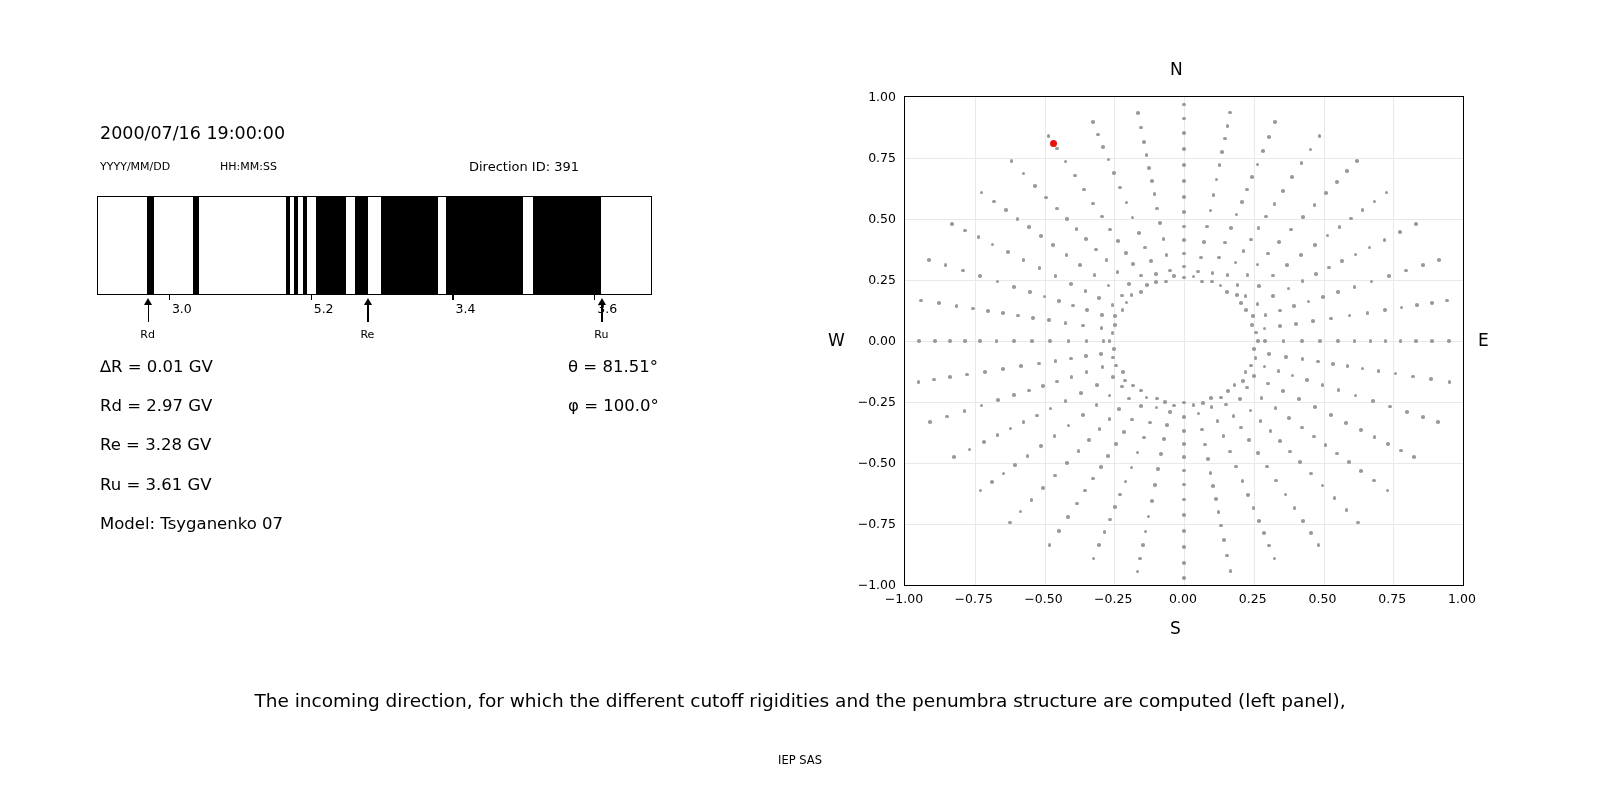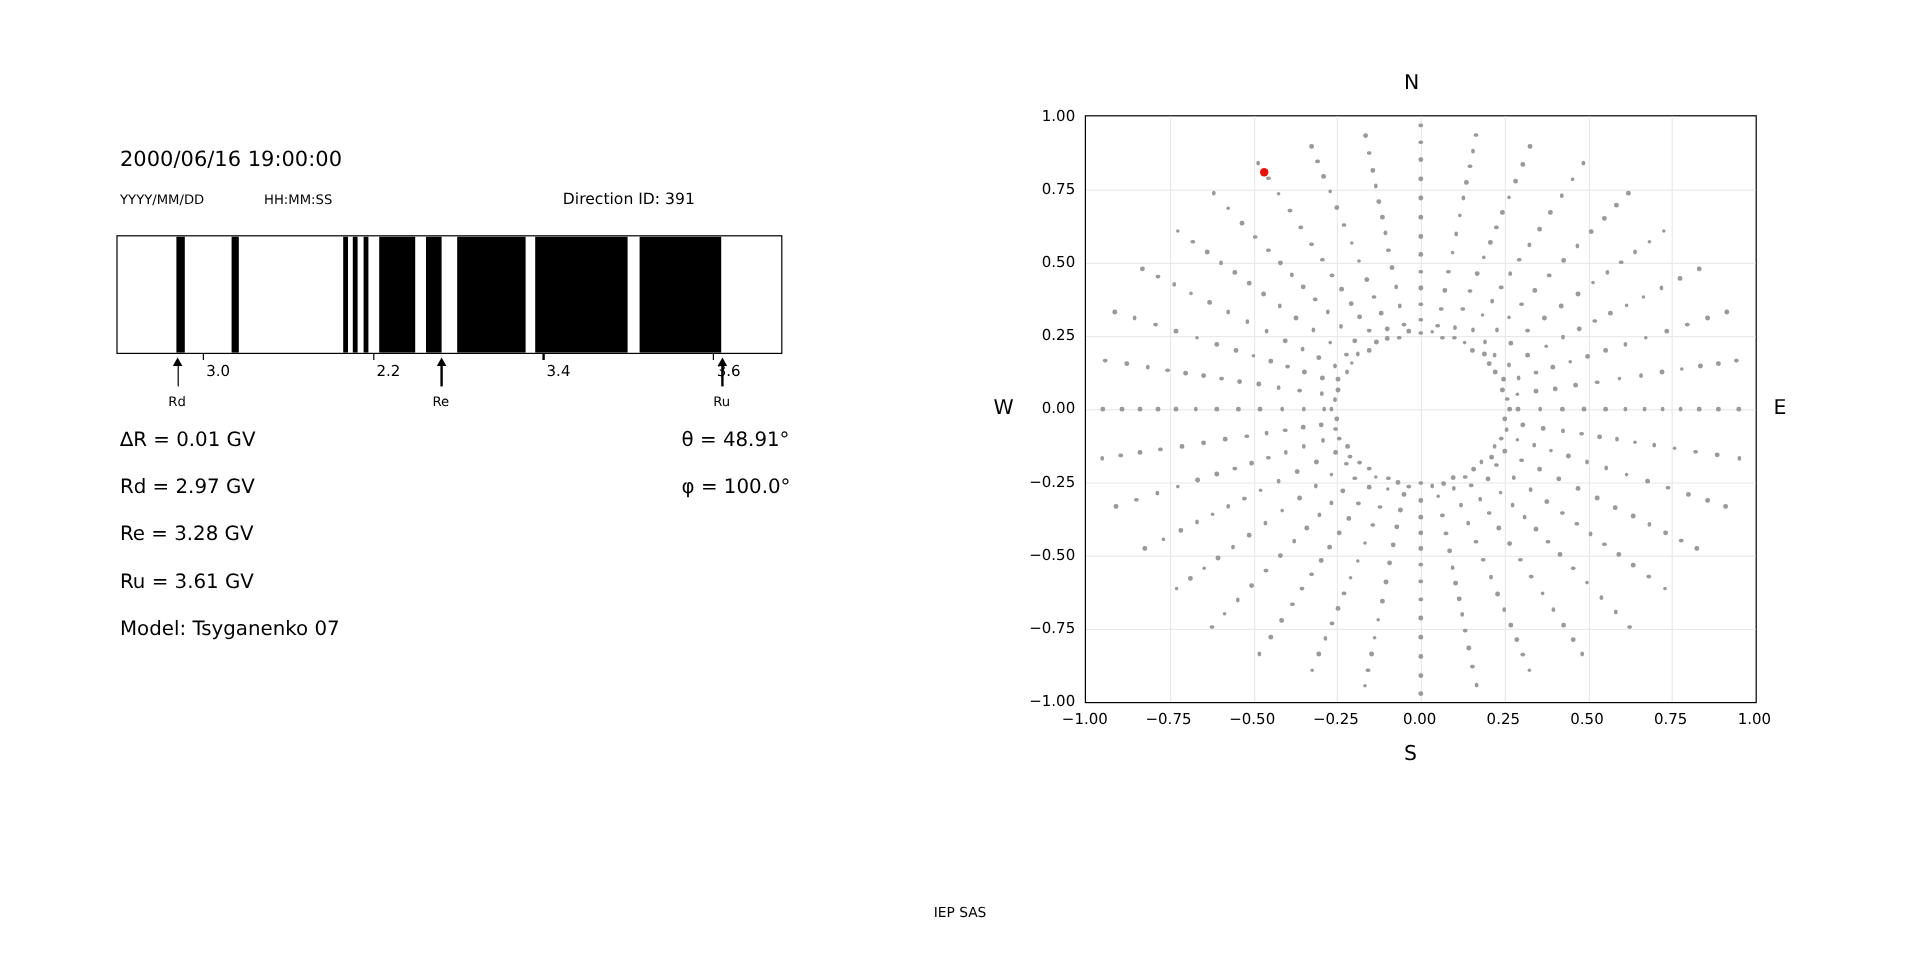--- a/index.html
+++ b/index.html
@@ -118,21 +118,21 @@
   }
 </style>
 </head>
 <body>
 
 <div class="root">
 
   <div class="left-panel">
 
 
-    <div class="datetime-line">2000/06/16 19:00:00</div>
+    <div class="datetime-line">2000/07/16 19:00:00</div>
 
     <div class="fmt-date">YYYY/MM/DD</div>
 
     <div class="fmt-time">HH:MM:SS</div>
 
     <div class="dir-id">Direction ID: 391</div>
 
     <div class="penumbra-wrap" id="penumbra">
         <div class="pen-band" style="left: 49.2737px; width: 6.73526px;"></div>
         <div class="pen-band" style="left: 94.6481px; width: 6.73526px;"></div>
@@ -142,21 +142,21 @@
         <div class="pen-band" style="left: 218.364px; width: 29.7769px;"></div>
         <div class="pen-band" style="left: 256.649px; width: 13.4705px;"></div>
         <div class="pen-band" style="left: 283.235px; width: 56.3635px;"></div>
         <div class="pen-band" style="left: 347.752px; width: 77.6327px;"></div>
         <div class="pen-band" style="left: 434.956px; width: 68.416px;"></div>
       </div>
 
     <div id="pen-axis">
         <div class="tick-label" style="left: 171.897px; top: 301px; text-align: center;">3.0</div>
         <div class="arrow-shaft" style="left: 168.897px; top: 295px; height: 5px;"></div>
-        <div class="tick-label" style="left: 313.692px; top: 301px;">2.2</div>
+        <div class="tick-label" style="left: 313.692px; top: 301px;">5.2</div>
         <div class="arrow-shaft" style="left: 310.692px; top: 295px; height: 5px;"></div>
         <div class="tick-label" style="left: 455.487px; top: 301px;">3.4</div>
         <div class="arrow-shaft" style="left: 452.487px; top: 295px; height: 5px;"></div>
         <div class="tick-label" style="left: 597.282px; top: 301px;">3.6</div>
         <div class="arrow-shaft" style="left: 594.282px; top: 295px; height: 5px;"></div>
         <div class="arrow-shaft" style="left: 147.628px; top: 300px; height: 22px;"></div>
         <div class="arrow-head" style="left: 144.128px; top: 298px;"></div>
         <div class="marker-label" style="left: 127.628px; width: 40px; top: 328px;">Rd</div>
         <div class="arrow-shaft" style="left: 367.41px; top: 300px; height: 22px;"></div>
         <div class="arrow-head" style="left: 363.91px; top: 298px;"></div>
@@ -164,21 +164,21 @@
         <div class="arrow-shaft" style="left: 601.372px; top: 300px; height: 22px;"></div>
         <div class="arrow-head" style="left: 597.872px; top: 298px;"></div>
         <div class="marker-label" style="left: 581.372px; width: 40px; top: 328px;">Ru</div>
       </div>
 
     <div class="stat" style="left:100px; top:357px;">∆R = 0.01 GV</div>
     <div class="stat" style="left:100px; top:396px;">Rd = 2.97 GV</div>
     <div class="stat" style="left:100px; top:435px;">Re = 3.28 GV</div>
     <div class="stat" style="left:100px; top:475px;">Ru = 3.61 GV</div>
     <div class="stat" style="left:100px; top:514px;">Model: Tsyganenko 07</div>
-    <div class="stat" style="left:568px; top:357px;">θ = 48.91°</div>
+    <div class="stat" style="left:568px; top:357px;">θ = 81.51°</div>
     <div class="stat" style="left:568px; top:396px;">φ = 100.0°</div>
   </div>
 
   <div class="right-panel">
     <div class="compass" style="left:370px; top:59px;">N</div>
     <div class="compass" style="left:370px; top:618px;">S</div>
     <div class="compass" style="left:28px; top:330px;">W</div>
     <div class="compass" style="left:678px; top:330px;">E</div>
 
     <div class="axes" id="polar-axes">
@@ -694,15 +694,16 @@
         <div class="ticklbl-y" style="left: 46px; width: 50px; top: 401px;">−0.25</div>
         <div class="ticklbl-y" style="left: 46px; width: 50px; top: 340px;">0.00</div>
         <div class="ticklbl-y" style="left: 46px; width: 50px; top: 279px;">0.25</div>
         <div class="ticklbl-y" style="left: 46px; width: 50px; top: 218px;">0.50</div>
         <div class="ticklbl-y" style="left: 46px; width: 50px; top: 157px;">0.75</div>
         <div class="ticklbl-y" style="left: 46px; width: 50px; top: 96px;">1.00</div>
       </div>
   </div>
 
   <div class="caption">
+    <div>The incoming direction, for which the different cutoff rigidities and the penumbra structure are computed (left panel),</div>
   </div>
   <div class="footer">IEP SAS</div>
 </div>
 
 </body></html>

